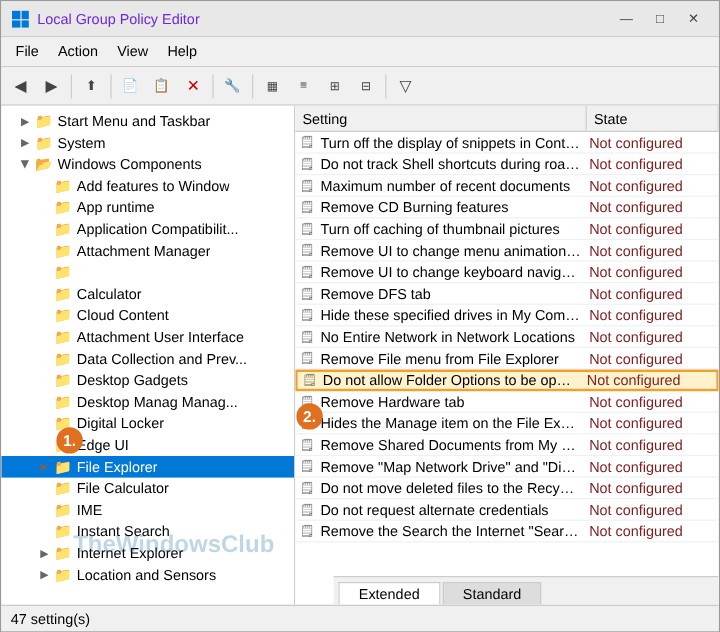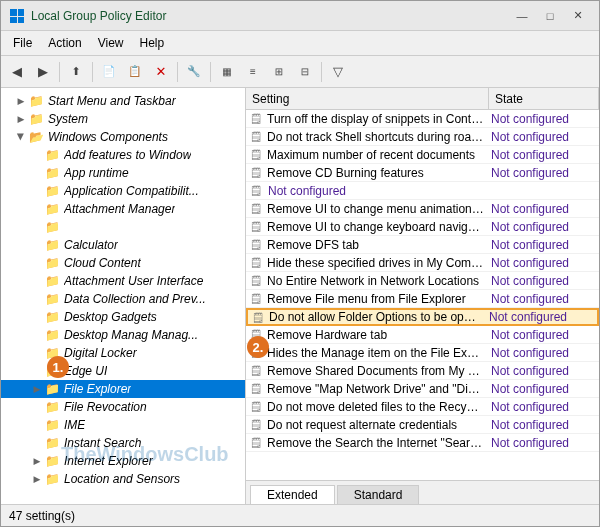--- a/index.html
+++ b/index.html
@@ -31,21 +31,21 @@
     .title-bar-icon {
       width: 16px;
       height: 16px;
       margin-right: 6px;
       display: flex;
       align-items: center;
       justify-content: center;
     }
     .title-bar-text {
       font-size: 12px;
-      color: #14532d;
+      color: #6d28d9;
       flex: 1;
     }
     .title-bar-controls {
       display: flex;
       gap: 2px;
     }
     .title-btn {
       width: 26px;
       height: 22px;
       background: transparent;
@@ -144,21 +144,20 @@
       justify-content: center;
       font-size: 12px;
       color: #dcb744;
       flex-shrink: 0;
       margin-right: 3px;
     }
     .tree-label {
       font-size: 12px;
       overflow: hidden;
       text-overflow: ellipsis;
-      font-style: italic;
     }
     .right-pane {
       flex: 1;
       display: flex;
       flex-direction: column;
       background: #fff;
       overflow: hidden;
     }
     .list-header {
       display: flex;
@@ -211,31 +210,32 @@
       font-size: 12px;
       overflow: hidden;
       text-overflow: ellipsis;
       white-space: nowrap;
       padding: 0 3px;
       color: #000;
     }
     .list-row-state {
       width: 110px;
       font-size: 12px;
-      color: #4c1d95;
+      color: #7f1d1d;
       flex-shrink: 0;
       padding: 0 4px;
     }
     .tab-bar {
       height: 24px;
       display: flex;
       align-items: flex-end;
       background: #f0f0f0;
       border-top: 1px solid #ccc;
       padding: 0 4px;
+      margin-left: 32px;
     }
     .tab {
       padding: 2px 16px;
       background: #ddd;
       border: 1px solid #ccc;
       border-bottom: none;
       cursor: pointer;
       font-size: 12px;
       margin-right: 2px;
     }
@@ -450,21 +450,21 @@
 
       <div class="tree-item selected" style="padding-left: 28px;">
         <span class="expand-arrow">▶</span>
         <span class="folder-icon" style="color:#fff;">📁</span>
         <span class="tree-label">File Explorer</span>
       </div>
 
       <div class="tree-item" style="padding-left: 28px;">
         <span class="expand-arrow" style="opacity:0;">▶</span>
         <span class="folder-icon">📁</span>
-        <span class="tree-label">File Revocation</span>
+        <span class="tree-label">File Calculator</span>
       </div>
 
       <div class="tree-item" style="padding-left: 28px;">
         <span class="expand-arrow" style="opacity:0;">▶</span>
         <span class="folder-icon">📁</span>
         <span class="tree-label">IME</span>
       </div>
 
       <div class="tree-item" style="padding-left: 28px;">
         <span class="expand-arrow" style="opacity:0;">▶</span>
@@ -518,20 +518,21 @@
         </div>
 
         <div class="list-row">
           <span class="list-row-icon">🗒</span>
           <span class="list-row-name">Remove CD Burning features</span>
           <span class="list-row-state">Not configured</span>
         </div>
 
         <div class="list-row">
           <span class="list-row-icon">🗒</span>
+          <span class="list-row-name">Turn off caching of thumbnail pictures</span>
           <span class="list-row-state">Not configured</span>
         </div>
 
         <div class="list-row">
           <span class="list-row-icon">🗒</span>
           <span class="list-row-name">Remove UI to change menu animation sett...</span>
           <span class="list-row-state">Not configured</span>
         </div>
 
         <div class="list-row">

